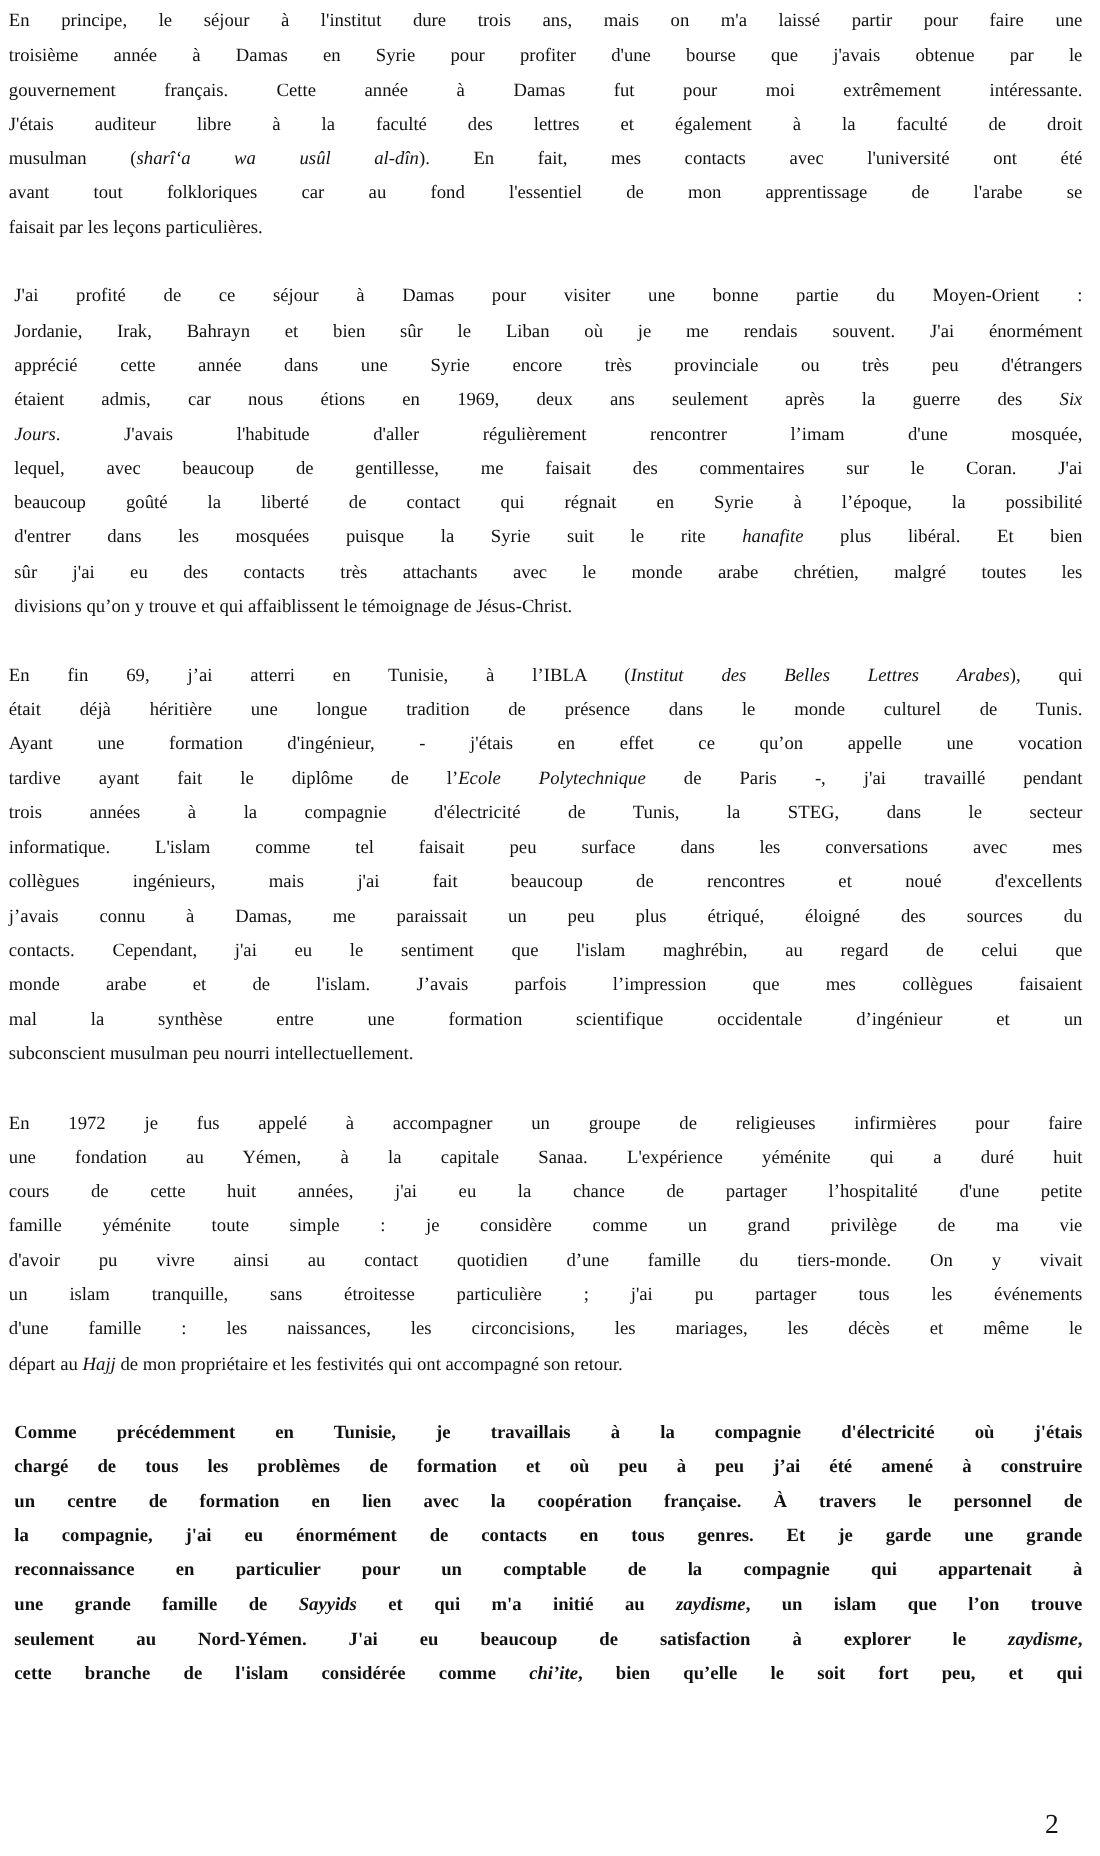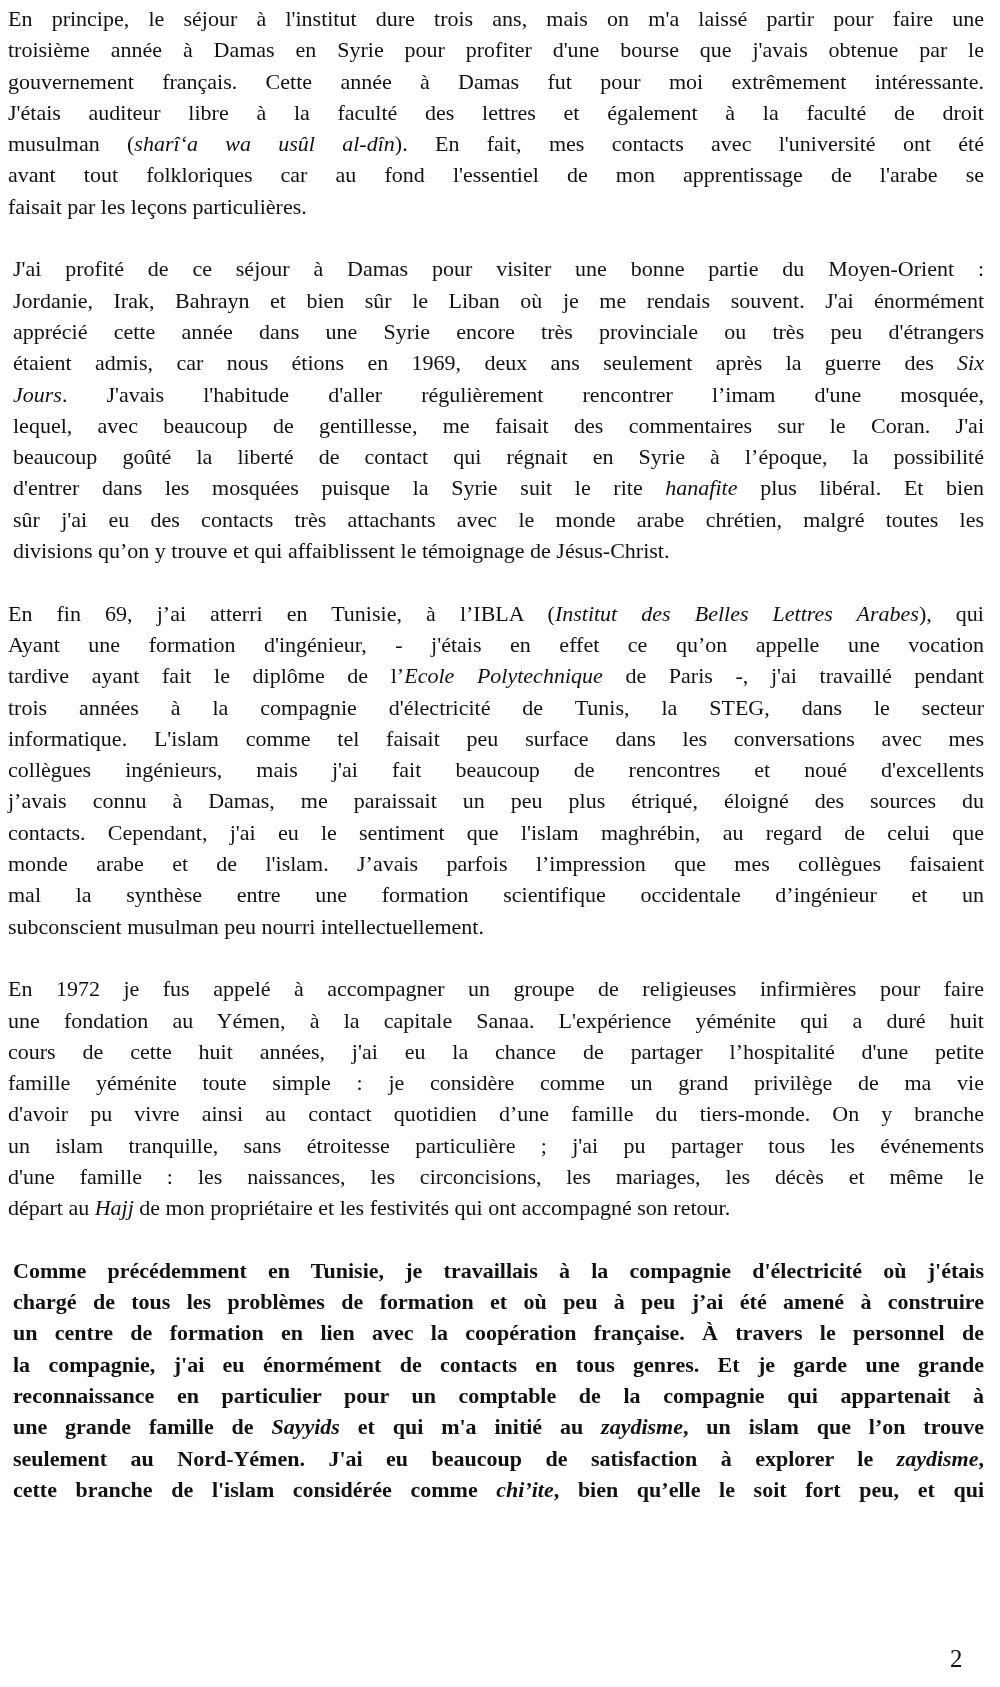--- a/index.html
+++ b/index.html
@@ -1,20 +1,20 @@
 <!DOCTYPE html>
 <html><head>
 <meta charset="utf-8">
 <style>
   html, body { margin: 0; padding: 0; background: #ffffff; }
   body { width: 1000px; height: 1687px; position: relative; overflow: hidden; }
   .page {
     position: absolute; left: 8px; top: 3px; width: 976px;
     font-family: "Liberation Serif", "DejaVu Serif", serif;
-    font-size: 22px; line-height: 31.3px; color: #111111;
+    font-size: 17px; line-height: 31.3px; color: #111111;
     text-align: justify;
   }
   .para { margin: 0 0 31.3px 0; }
   .para.last { margin-bottom: 0; font-weight: bold; }
   .para.indent1 { text-indent: 5px; }
   .para .ln { display: block; text-align-last: justify; white-space: normal; }
   .para .ln.end { text-align-last: left; }
   em { font-style: italic; }
   .page-number {
     position: absolute; left: 950px; top: 1645px;
@@ -42,37 +42,38 @@
       <span class="ln"><span>étaient admis, car nous étions en 1969, deux ans seulement après la guerre des </span><em>Six</em></span>
       <span class="ln"><em>Jours</em><span>. J'avais l'habitude d'aller régulièrement rencontrer l’imam d'une mosquée,</span></span>
       <span class="ln"><span>lequel, avec beaucoup de gentillesse, me faisait des commentaires sur le Coran. J'ai</span></span>
       <span class="ln"><span>beaucoup goûté la liberté de contact qui régnait en Syrie à l’époque, la possibilité</span></span>
       <span class="ln"><span>d'entrer dans les mosquées puisque la Syrie suit le rite </span><em>hanafite</em><span> plus libéral. Et bien</span></span>
       <span class="ln"><span>sûr j'ai eu des contacts très attachants avec le monde arabe chrétien, malgré toutes les</span></span>
       <span class="ln end"><span>divisions qu’on y trouve et qui affaiblissent le témoignage de Jésus-Christ.</span></span>
     </div>
     <div class="para">
       <span class="ln"><span>En fin 69, j’ai atterri en Tunisie, à l’IBLA (</span><em>Institut des Belles Lettres Arabes</em><span>), qui</span></span>
+      <span class="ln"><span>était déjà héritière une longue tradition de présence dans le monde culturel de Tunis.</span></span>
       <span class="ln"><span>Ayant une formation d'ingénieur, - j'étais en effet ce qu’on appelle une vocation</span></span>
       <span class="ln"><span>tardive ayant fait le diplôme de l’</span><em>Ecole Polytechnique</em><span> de Paris -, j'ai travaillé pendant</span></span>
       <span class="ln"><span>trois années à la compagnie d'électricité de Tunis, la STEG, dans le secteur</span></span>
       <span class="ln"><span>informatique. L'islam comme tel faisait peu surface dans les conversations avec mes</span></span>
       <span class="ln"><span>collègues ingénieurs, mais j'ai fait beaucoup de rencontres et noué d'excellents</span></span>
       <span class="ln"><span>j’avais connu à Damas, me paraissait un peu plus étriqué, éloigné des sources du</span></span>
       <span class="ln"><span>contacts. Cependant, j'ai eu le sentiment que l'islam maghrébin, au regard de celui que</span></span>
       <span class="ln"><span>monde arabe et de l'islam. J’avais parfois l’impression que mes collègues faisaient</span></span>
       <span class="ln"><span>mal la synthèse entre une formation scientifique occidentale d’ingénieur et un</span></span>
       <span class="ln end"><span>subconscient musulman peu nourri intellectuellement.</span></span>
     </div>
     <div class="para">
       <span class="ln"><span>En 1972 je fus appelé à accompagner un groupe de religieuses infirmières pour faire</span></span>
       <span class="ln"><span>une fondation au Yémen, à la capitale Sanaa. L'expérience yéménite qui a duré huit</span></span>
       <span class="ln"><span>cours de cette huit années, j'ai eu la chance de partager l’hospitalité d'une petite</span></span>
       <span class="ln"><span>famille yéménite toute simple : je considère comme un grand privilège de ma vie</span></span>
-      <span class="ln"><span>d'avoir pu vivre ainsi au contact quotidien d’une famille du tiers-monde. On y branche</span></span>
+      <span class="ln"><span>d'avoir pu vivre ainsi au contact quotidien d’une famille du tiers-monde. On y vivait</span></span>
       <span class="ln"><span>un islam tranquille, sans étroitesse particulière ; j'ai pu partager tous les événements</span></span>
       <span class="ln"><span>d'une famille : les naissances, les circoncisions, les mariages, les décès et même le</span></span>
       <span class="ln end"><span>départ au </span><em>Hajj</em><span> de mon propriétaire et les festivités qui ont accompagné son retour.</span></span>
     </div>
     <div class="para last indent1">
       <span class="ln" style="text-indent: 5px;"><span>Comme précédemment en Tunisie, je travaillais à la compagnie d'électricité où j'étais</span></span>
       <span class="ln"><span>chargé de tous les problèmes de formation et où peu à peu j’ai été amené à construire</span></span>
       <span class="ln"><span>un centre de formation en lien avec la coopération française. À travers le personnel de</span></span>
       <span class="ln"><span>la compagnie, j'ai eu énormément de contacts en tous genres. Et je garde une grande</span></span>
       <span class="ln"><span>reconnaissance en particulier pour un comptable de la compagnie qui appartenait à</span></span>

